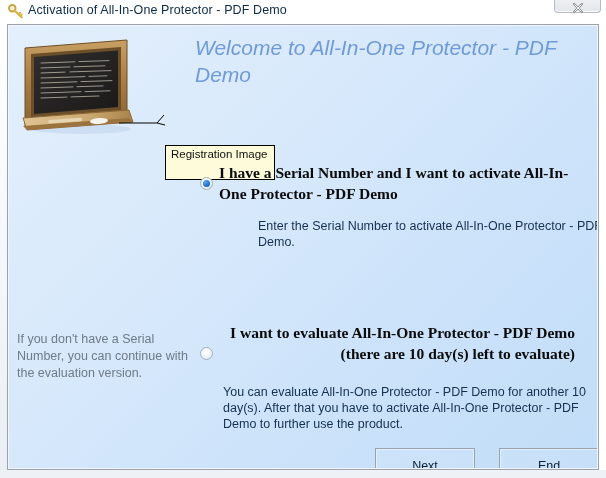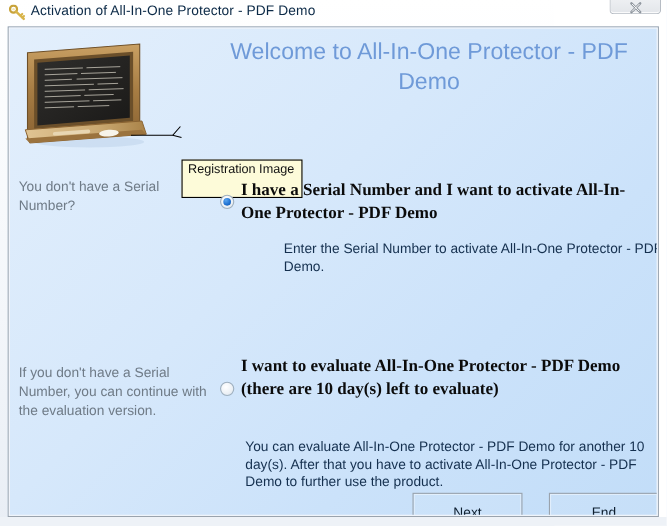--- a/index.html
+++ b/index.html
@@ -90,25 +90,26 @@
       linear-gradient(135deg, #e3effc 0%, #d6e8fb 42%, #cbe2fa 70%, #c2ddf8 100%);
     overflow: hidden;
   }
 
   
   .welcome-heading {
     position: absolute;
     right: 12px;
     top: 8px;
     width: 390px;
-    text-align: center;
+    text-align: left;
     font-size: 21px;
     line-height: 27px;
     color: #6f9ad8;
     font-family: "Liberation Sans", sans-serif;
+    font-style: italic;
   }
 
   
   .blackboard {
     position: absolute;
     left: 6px;
     top: 10px;
     width: 123px;
     height: 101px;
   }
@@ -219,36 +220,37 @@
   }
   .opt1-title {
     left: 210px;
     top: 136px;
     width: 372px;
   }
   .opt2-title {
     left: 210px;
     top: 296px;
     width: 356px;
+    text-align: right;
   }
   .opt-desc {
     position: absolute;
     font-size: 12.5px;
     line-height: 16px;
     color: #15304f;
   }
   .opt1-desc {
     left: 214px;
     top: 192px;
     width: 380px;
     margin-left: 35px;
   }
   .opt2-desc {
     left: 214px;
-    top: 372px;
+    top: 358px;
     width: 378px;
   }
 
   .dlg-button {
     position: absolute;
     height: 36px;
     border: 1px solid #9aa3ad;
     box-sizing: border-box;
     background: rgba(255,255,255,0.07);
     box-shadow: inset 0 0 0 1px rgba(255,255,255,0.45);
@@ -346,21 +348,20 @@
         <svg width="48" height="14" viewBox="0 0 48 14">
           <path d="M0,9 L38,9 L45,1" stroke="#000000" stroke-width="1" fill="none"></path>
           <path d="M38,9 L46,11" stroke="#000000" stroke-width="1" fill="none"></path>
         </svg>
       </span>
 
       <div class="callout-box">
         <span class="callout-label">Registration Image</span>
       </div>
 
-      <div class="left-q">You don't have a Serial Number?</div>
 
 
       <div class="left-p2">If you don't have a Serial Number, you can continue with the evaluation version.</div>
 
       <div class="radio selected opt1-radio"></div>
       <div class="opt-title opt1-title">I have a Serial Number and I want to activate All-In-One Protector - PDF Demo</div>
       <div class="opt-desc opt1-desc">Enter the Serial Number to activate All-In-One Protector - PDF Demo.</div>
 
       <div class="radio opt2-radio"></div>
       <div class="opt-title opt2-title">I want to evaluate All-In-One Protector - PDF Demo (there are 10 day(s) left to evaluate)</div>

